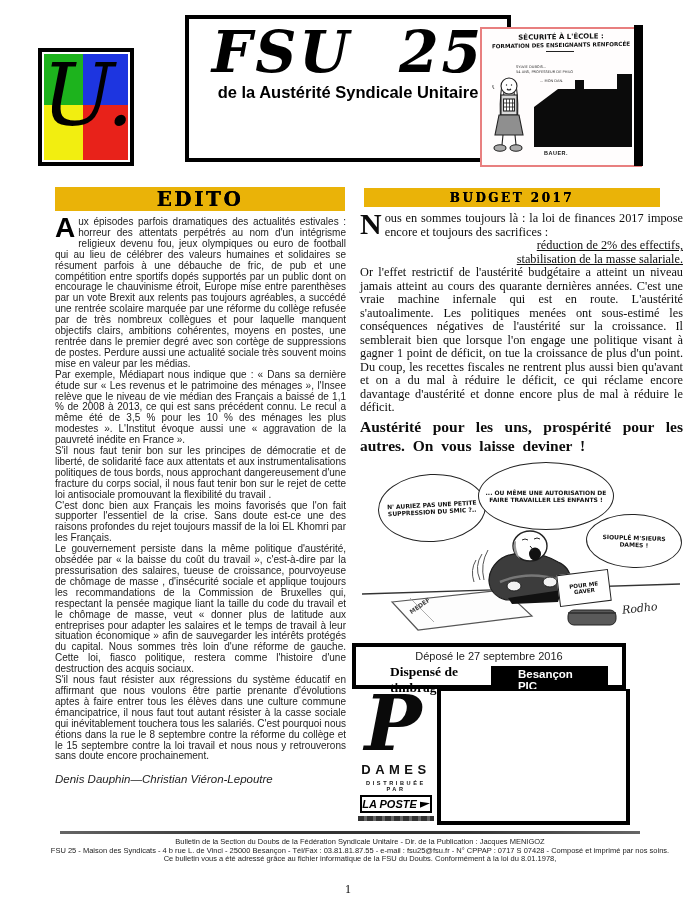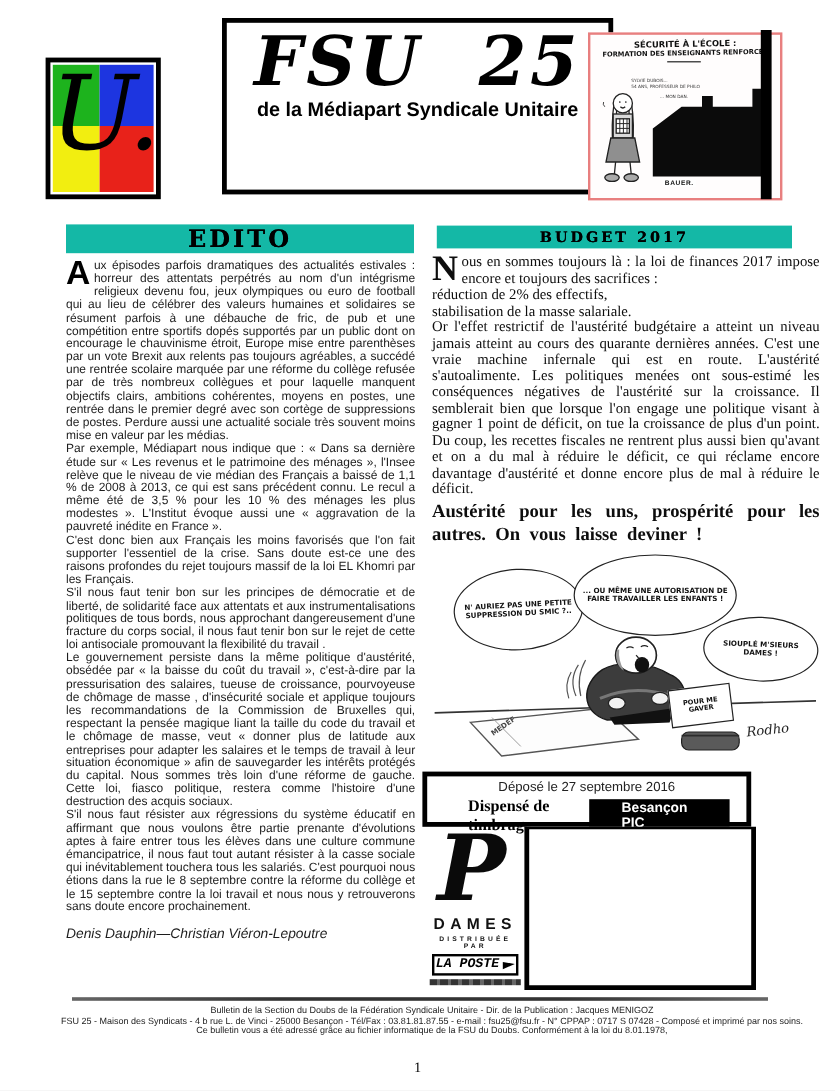--- a/index.html
+++ b/index.html
@@ -15,52 +15,52 @@
   .q-red{background:#e8221a;}
   .logo-letter{position:absolute;left:0;top:-12px;width:100%;height:110px;text-align:center;
                font-family:"DejaVu Serif",serif;font-style:italic;font-size:86px;line-height:110px;color:#000;}
 
   .title-box{position:absolute;left:148px;top:15px;width:318px;height:139px;border:4px solid #000;background:#fff;text-align:center;margin-left:37px;}
   .main-title{margin:0;margin-top:2px;font-family:"DejaVu Serif",serif;font-style:italic;font-weight:bold;
               font-size:57px;line-height:62px;letter-spacing:3px;word-spacing:24px;color:#000;}
   .subtitle{font-size:16.5px;font-weight:bold;line-height:18px;color:#000;}
   .issn{font-size:9.5px;font-weight:bold;margin-top:3px;color:#000;}
 
-  .cartoon1{position:absolute;left:490px;top:27px;width:158px;height:136px;border:2px solid #e87f7f;background:#fffdfd;overflow:hidden;}
+  .cartoon1{position:absolute;left:480px;top:27px;width:158px;height:136px;border:2px solid #e87f7f;background:#fffdfd;overflow:hidden;}
   .c1-title1{position:absolute;left:0;top:4px;width:100%;text-align:center;font-size:7px;font-weight:bold;
              font-family:"DejaVu Sans",sans-serif;transform:rotate(-1deg);}
   .c1-title2{position:absolute;left:0;top:13px;width:100%;text-align:center;font-size:5.6px;font-weight:bold;
              font-family:"DejaVu Sans",sans-serif;transform:rotate(-1deg);}
   .c1-underline{position:absolute;left:64px;top:22px;width:28px;height:1px;background:#222;}
   .c1-note{position:absolute;font-size:3.6px;color:#333;font-family:"DejaVu Sans",sans-serif;}
   .c1-sign{position:absolute;left:60px;top:121px;background:#fff;padding:0 2px;font-size:5.5px;font-weight:bold;letter-spacing:.5px;}
   .edge-bar{position:absolute;left:634px;top:25px;width:9px;height:141px;background:#000;}
 
   
-  .sec-bar{position:absolute;background:#14b8a6;display:flex;align-items:center;justify-content:center;}
+  .sec-bar{position:absolute;background:#eab308;display:flex;align-items:center;justify-content:center;}
   .sec-bar span{font-family:"DejaVu Serif",serif;font-weight:900;letter-spacing:2.5px;color:#000;
                 text-shadow:0 0 .4px #000;}
   #edito-bar{left:55px;top:187px;width:290px;height:24px;}
   #edito-bar span{font-size:20px;}
   #budget-bar{left:364px;top:188px;width:296px;height:19px;}
   #budget-bar span{font-size:12px;}
 
   
   .edito-body{position:absolute;left:55px;top:217px;width:291px;font-size:10px;line-height:10.9px;
               text-align:justify;color:#1c1c1c;}
   .edito-body p{margin:0;}
   .dropcap-sans{float:left;font-size:28px;line-height:22px;font-weight:bold;padding-right:3px;color:#000;}
   .edito-sign{margin-top:12px !important;text-align:left;font-style:italic;font-size:11.5px;padding-right:6px;}
 
   
   .budget-body{position:absolute;left:360px;top:212px;width:323px;font-family:"Liberation Serif",serif;
                font-size:12.3px;line-height:13.5px;text-align:justify;color:#0d0d0d;}
   .budget-body p{margin:0;}
   .dropcap-serif{float:left;font-size:30px;line-height:24px;font-weight:bold;padding-right:3px;font-family:"Liberation Serif",serif;}
-  .budget-center{text-align:left;}
+  .budget-center{text-align:right;text-decoration:underline;}
   .budget-closing{margin-top:2px !important;font-weight:bold;font-size:15.5px;line-height:19px;text-align:justify;word-spacing:4px;}
 
   
   .cartoon2{position:absolute;left:362px;top:462px;width:320px;height:178px;background:#fff;}
   .cartoon2 svg{position:absolute;left:0;top:0;}
   .bubble{position:absolute;border:1.5px solid #222;border-radius:50%;background:#fff;display:flex;
           align-items:center;justify-content:center;text-align:center;font-family:"DejaVu Sans",sans-serif;
           font-size:6px;font-weight:bold;line-height:7px;padding:5px;color:#111;}
   #bubble1{left:16px;top:12px;width:96px;height:56px;transform:rotate(-3deg);}
   #bubble2{left:116px;top:0px;width:124px;height:56px;}
@@ -80,21 +80,21 @@
   .stamp-waiver{font-family:"Liberation Serif",serif;font-weight:bold;font-size:13.5px;color:#000;}
   .pic-badge{background:#000;color:#fff;font-weight:bold;font-size:11.5px;padding:2px 27px;}
 
   .presse{position:absolute;left:356px;top:688px;width:80px;text-align:center;}
   .presse-p{font-family:"DejaVu Serif",serif;font-style:italic;font-weight:bold;font-size:76px;line-height:72px;
             color:#0a0a0a;margin-left:-6px;}
   .presse-word{font-size:13px;font-weight:bold;letter-spacing:4.5px;margin-top:2px;color:#111;}
   .presse-dist{font-size:5.6px;font-weight:bold;letter-spacing:2.6px;margin-top:3px;color:#111;}
   .laposte-box{display:flex;align-items:center;justify-content:center;gap:3px;border:2px solid #000;
                margin:3px 4px 0 4px;padding:1px 0;}
-  .laposte-text{font-family:Liberation Mono, monospace;font-style:italic;font-weight:bold;font-size:11px;color:#000;}
+  .laposte-text{font-family:Liberation Sans, sans-serif;font-style:italic;font-weight:bold;font-size:11px;color:#000;}
   .laposte-swoosh{width:0;height:0;border-top:3px solid transparent;border-bottom:3px solid transparent;
                   border-left:10px solid #000;transform:skewY(-8deg);}
   .presse-strip{height:5px;background:repeating-linear-gradient(90deg,#333 0 6px,#666 6px 9px);margin:3px 2px 0 2px;}
 
   .addr-box{position:absolute;left:437px;top:689px;width:185px;height:130px;background:#fff;
             border-top:2px solid #000;border-right:4px solid #000;border-bottom:4px solid #000;border-left:4px solid #000;}
 
   
   .footer-rule{position:absolute;left:60px;top:831px;width:580px;height:3px;background:linear-gradient(90deg,#666,#333 30%,#333 70%,#666);}
   .footer-lines{position:absolute;left:12px;top:838px;width:696px;text-align:center;font-size:7.5px;line-height:8.6px;color:#222;}
@@ -110,21 +110,21 @@
       <div class="q-green"></div>
       <div class="q-blue"></div>
       <div class="q-yellow"></div>
       <div class="q-red"></div>
     </div>
     <div class="logo-letter">U.</div>
   </div>
 
   <div class="title-box">
     <h1 class="main-title">FSU 25</h1>
-    <div class="subtitle">de la Médiapart Syndicale Unitaire</div>
+    <div class="subtitle">de la Austérité Syndicale Unitaire</div>
   </div>
 
   <div class="cartoon1">
     <div class="c1-title1">SÉCURITÉ À L'ÉCOLE :</div>
     <div class="c1-title2">FORMATION DES ENSEIGNANTS RENFORCÉE</div>
     <div class="c1-underline"></div>
     <div class="c1-note" style="left:34px;top:36px;">SYLVIE DUBOIS...</div>
     <div class="c1-note" style="left:34px;top:41px;">54 ANS, PROFESSEUR DE PHILO</div>
     <div class="c1-note" style="left:58px;top:50px;">... MON DAN.</div>
     <svg width="158" height="136" viewBox="0 0 158 136">
@@ -154,22 +154,22 @@
   </div>
   <div class="edge-bar"></div>
 
   <div class="sec-bar" id="edito-bar">
     <span>EDITO</span>
   </div>
 
   <div class="edito-body">
     <p><span class="dropcap-sans">A</span><span>ux épisodes parfois dramatiques des actualités estivales : horreur des attentats perpétrés au nom d'un intégrisme religieux devenu fou, jeux olympiques ou euro de football qui au lieu de célébrer des valeurs humaines et solidaires se résument parfois à une débauche de fric, de pub et une compétition entre sportifs dopés supportés par un public dont on encourage le chauvinisme étroit, Europe mise entre parenthèses par un vote Brexit aux relents pas toujours agréables, a succédé une rentrée scolaire marquée par une réforme du collège refusée par de très nombreux collègues et pour laquelle manquent objectifs clairs, ambitions cohérentes, moyens en postes, une rentrée dans le premier degré avec son cortège de suppressions de postes. Perdure aussi une actualité sociale très souvent moins mise en valeur par les médias.</span></p>
     <p>Par exemple, Médiapart nous indique que : « Dans sa dernière étude sur « Les revenus et le patrimoine des ménages », l'Insee relève que le niveau de vie médian des Français a baissé de 1,1 % de 2008 à 2013, ce qui est sans précédent connu. Le recul a même été de 3,5 % pour les 10 % des ménages les plus modestes ».  L'Institut évoque aussi une « aggravation de la pauvreté inédite en France ».</p>
+    <p>S'il nous faut tenir bon sur les principes de démocratie et de liberté, de solidarité face aux attentats et aux instrumentalisations politiques de tous bords, nous approchant dangereusement d'une fracture du corps social, il nous faut tenir bon sur le rejet de cette loi antisociale promouvant la flexibilité du travail .</p>
     <p>C'est donc bien aux Français les moins favorisés que l'on fait supporter l'essentiel de la crise. Sans doute est-ce une des raisons profondes du rejet toujours massif de la loi EL Khomri par les Français.</p>
-    <p>S'il nous faut tenir bon sur les principes de démocratie et de liberté, de solidarité face aux attentats et aux instrumentalisations politiques de tous bords, nous approchant dangereusement d'une fracture du corps social, il nous faut tenir bon sur le rejet de cette loi antisociale promouvant la flexibilité du travail .</p>
     <p>Le gouvernement persiste dans la même politique d'austérité, obsédée par « la baisse du coût du travail », c'est-à-dire par la pressurisation des salaires, tueuse de croissance, pourvoyeuse de chômage de masse , d'insécurité sociale et applique toujours les recommandations de la Commission de Bruxelles qui, respectant la pensée magique liant la taille du code du travail et le chômage de masse, veut « donner plus de latitude aux entreprises pour adapter les salaires et le temps de travail à leur situation économique » afin de sauvegarder les intérêts protégés du capital. Nous sommes très loin d'une réforme de gauche. Cette loi, fiasco politique, restera comme l'histoire d'une destruction des acquis sociaux.</p>
     <p>S'il nous faut résister aux régressions du système éducatif en affirmant que nous voulons être partie prenante d'évolutions aptes à faire entrer tous les élèves dans une culture commune émancipatrice, il nous faut tout autant résister à la casse sociale qui inévitablement touchera tous les salariés. C'est pourquoi nous étions dans la rue le 8 septembre contre la réforme du collège et le 15 septembre contre la loi travail et nous nous y retrouverons sans doute encore prochainement.</p>
     <p class="edito-sign">Denis Dauphin—Christian Viéron-Lepoutre</p>
   </div>
 
   <div class="sec-bar" id="budget-bar">
     <span>BUDGET 2017</span>
   </div>
 
   <div class="budget-body">

